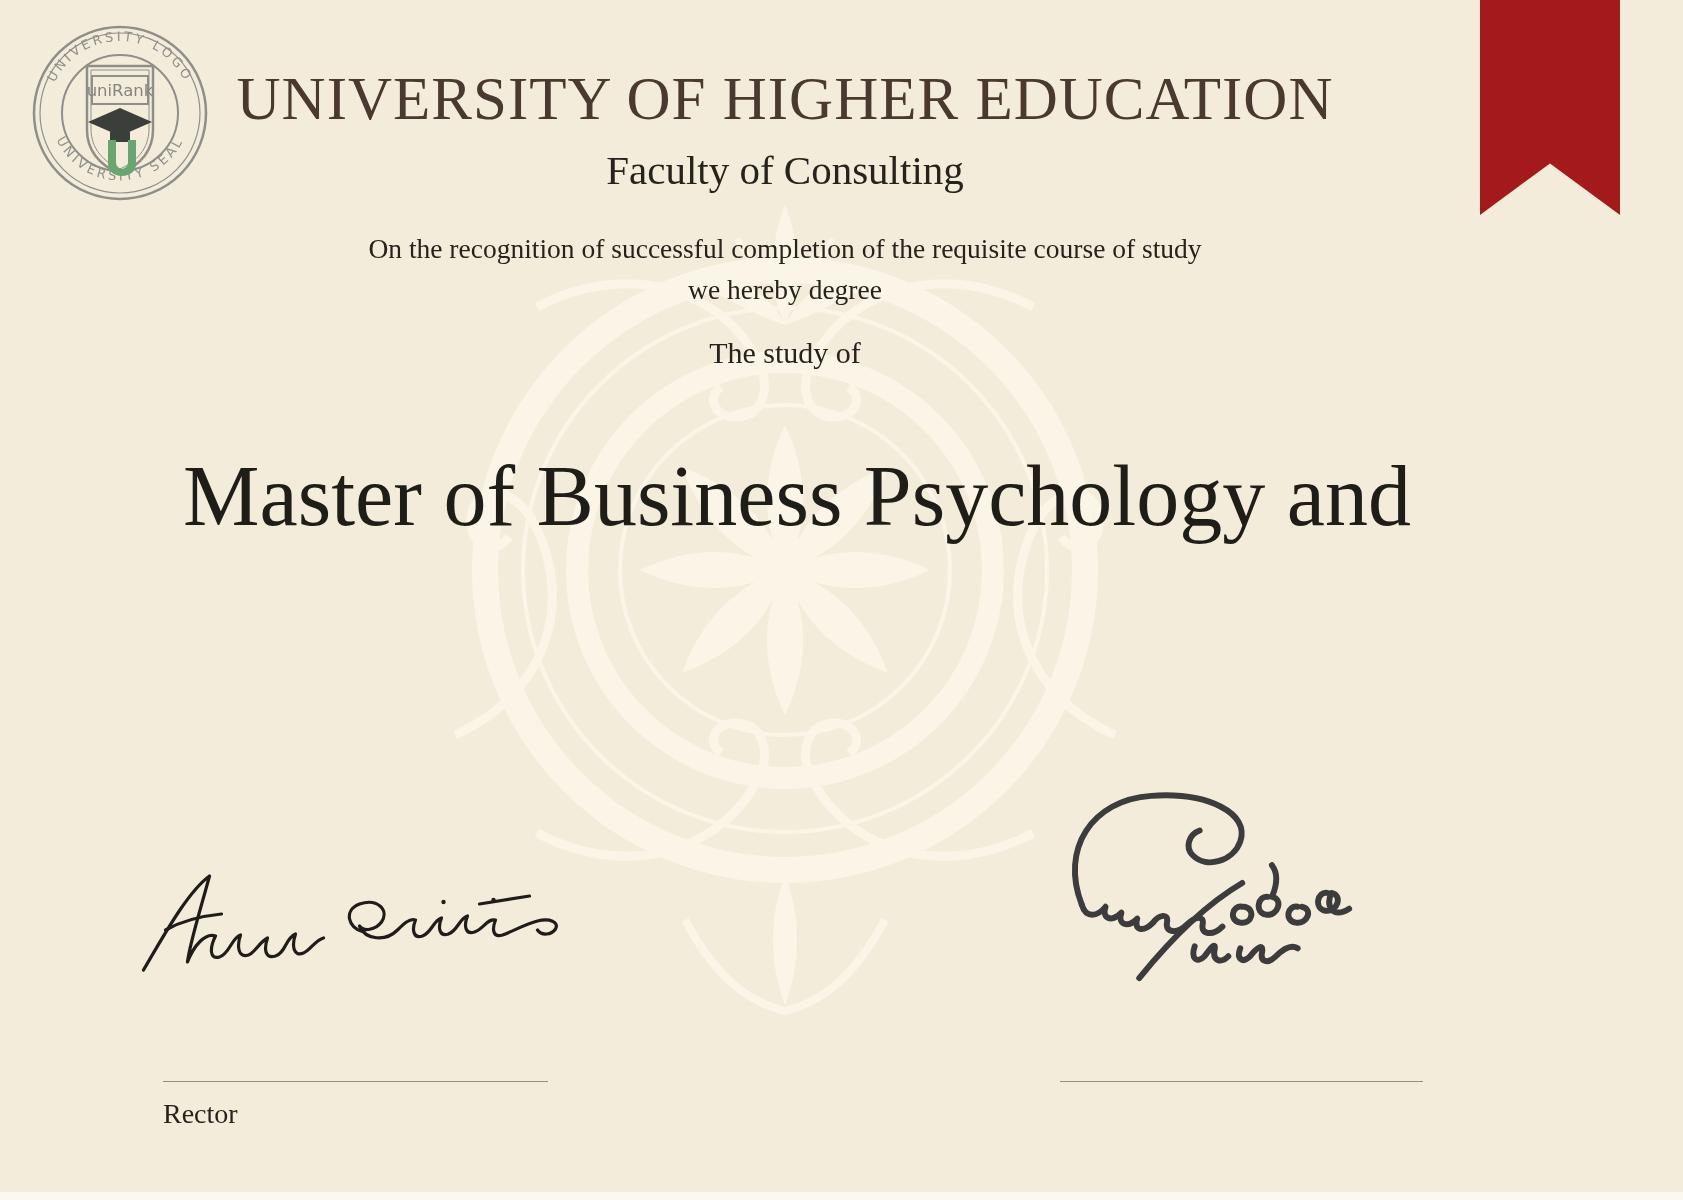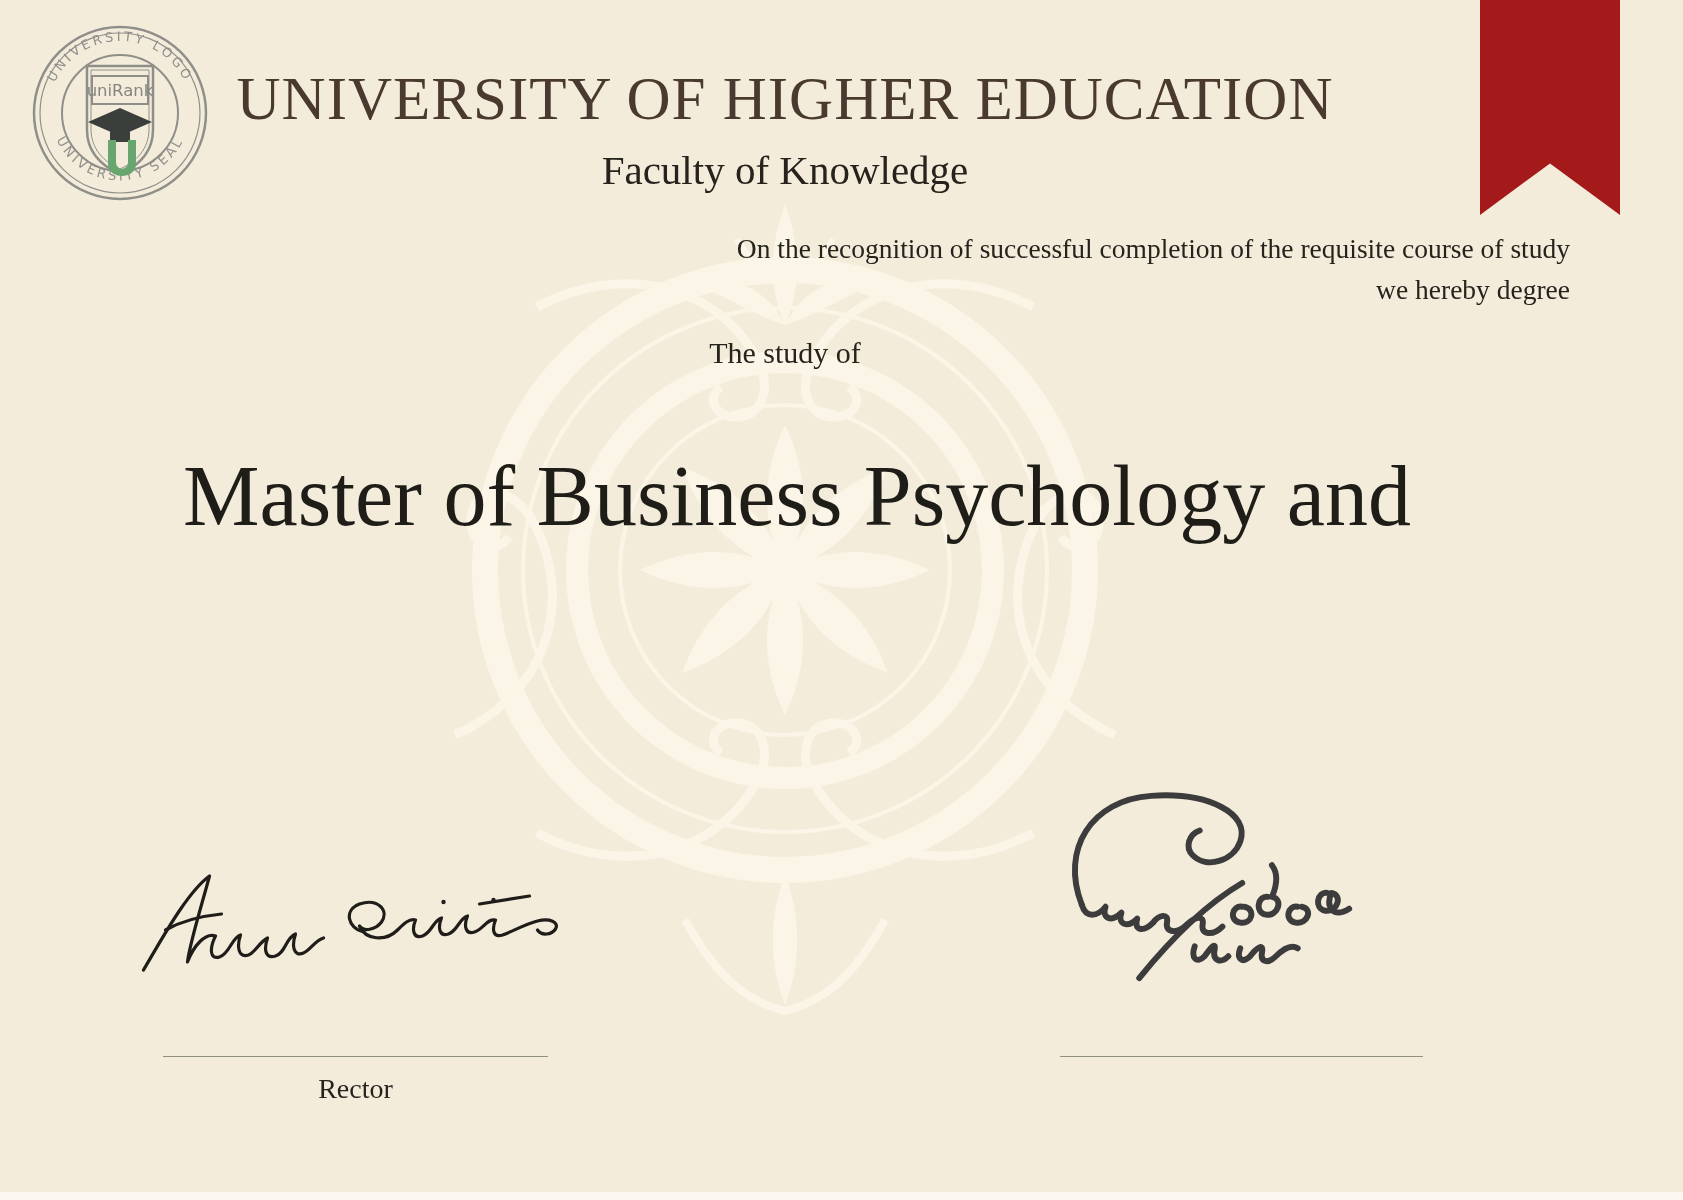--- a/index.html
+++ b/index.html
@@ -21,28 +21,28 @@
 
   .seal{position:absolute;left:30px;top:20px;width:180px;height:186px;}
   .seal text{fill:var(--seal-gray);font-family:"DejaVu Sans",sans-serif;}
   .seal .arc-text{font-size:13px;letter-spacing:3px;}
   .seal .unirank-text{font-size:16.5px;fill:#85857f;}
 
   .content{position:absolute;left:0;top:0;width:1570px;height:1200px;text-align:center;color:var(--text-dark);text-decoration:underline;}
   .university-name{position:absolute;left:0;width:100%;top:64px;font-size:61px;font-weight:normal;
     letter-spacing:1px;color:var(--title-brown);}
   .faculty-name{position:absolute;left:0;width:100%;top:146px;font-size:41px;font-weight:normal;}
-  .conferral{position:absolute;left:0;width:100%;top:228px;font-size:27.5px;line-height:41px;text-align:right;}
+  .conferral{position:absolute;left:0;width:100%;top:228px;font-size:27.5px;line-height:41px;}
   .degree-intro{position:absolute;left:0;width:100%;top:336px;font-size:30px;}
   .degree-name{position:absolute;left:12px;width:100%;top:438px;font-size:86px;line-height:116px;color:var(--degree-dark);}
 
   .sig-image{position:absolute;}
   .sig-rector{left:135px;top:866px;width:455px;height:115px;}
   .sig-dean{left:1048px;top:780px;width:332px;height:203px;}
-  .sig-block{position:absolute;top:1056px;text-align:center;}
+  .sig-block{position:absolute;top:1081px;}
   .sig-block .sig-line{border-top:1.5px solid var(--line-gray);height:0;width:100%;}
   .sig-block .sig-title{margin-top:16px;font-size:28px;color:var(--text-dark);}
   .sig-block-left{left:163px;width:385px;}
   .sig-block-right{left:1060px;width:363px;}
 
   .bottom-strip{position:absolute;left:0;bottom:0;width:100%;height:8px;background:var(--bottom-strip);}
 </style>
 </head>
 <body>
 
@@ -116,21 +116,21 @@
     <text class="unirank-text" x="90" y="76" text-anchor="middle">uniRank</text>
     <g>
       <path d="M90,88 L122,102 L90,116 L58,102 Z" fill="var(--seal-dark)"></path>
       <rect x="80" y="110" width="20" height="12" rx="3" fill="var(--seal-dark)"></rect>
     </g>
     <path d="M78,120 h8 v22 c0,9 12,9 12,0 v-22 h8 v24 c0,16 -28,16 -28,0 Z" fill="var(--seal-green)"></path>
   </svg>
 
   <div class="content">
     <h1 class="university-name">UNIVERSITY OF HIGHER EDUCATION</h1>
-    <h2 class="faculty-name">Faculty of Knowledge</h2>
+    <h2 class="faculty-name">Faculty of Consulting</h2>
     <div class="conferral">
       <div>On the recognition of successful completion of the requisite course of study</div>
       <div>we hereby degree</div>
     </div>
     <div class="degree-intro">The study of</div>
     <div class="degree-name">
       <div>Master of Business Psychology and</div>
     </div>
   </div>
 

